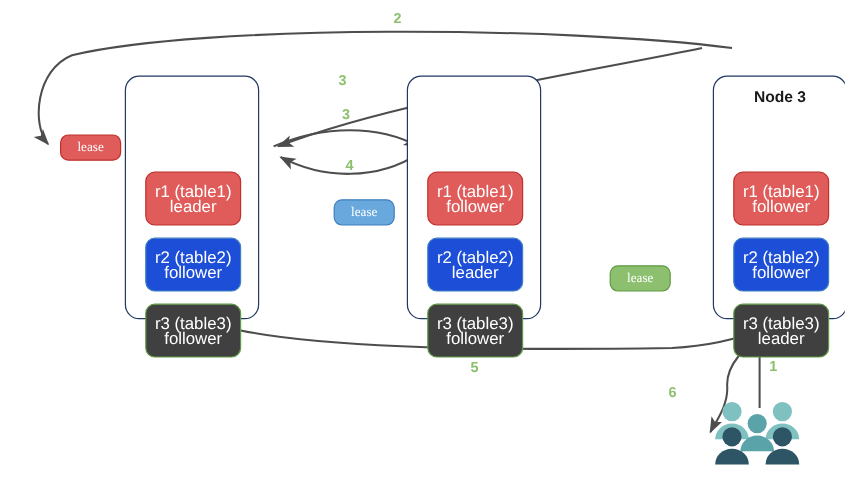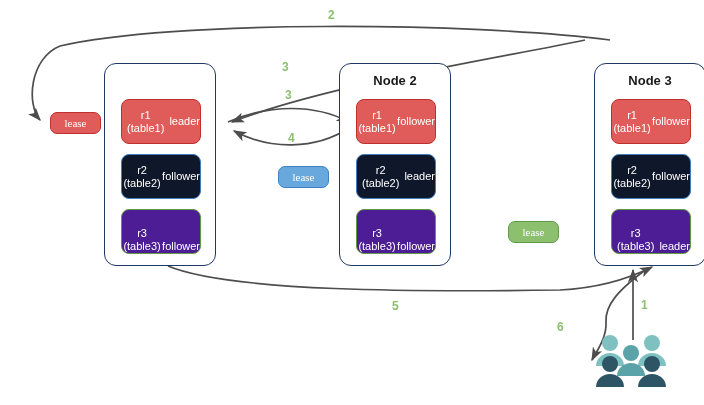--- a/index.html
+++ b/index.html
@@ -17,28 +17,29 @@
   .node-title{
     position:absolute;left:0;right:0;top:9px;
     text-align:center;
     font-size:13px;font-weight:bold;color:#1a1a1a;
     font-family:"Liberation Sans",sans-serif;
   }
   .replica{
     position:absolute;
     border-radius:8px;
     box-sizing:border-box;
-    display:flex;flex-direction:row;align-items:center;justify-content:center;
-    color:#ffffff;font-size:11px;line-height:13px;text-align:center;
+    display:flex;flex-direction:column;align-items:center;justify-content:center;
+    color:#ffffff;font-size:14px;line-height:13px;text-align:center;
     font-family:"Liberation Sans",sans-serif;
+    margin-top:44px;
   }
   .replica span{display:block;}
   .r-red{background:#e05c5a;border:1.4px solid #c0302c;}
-  .r-blue{background:#0f172a;border:1.4px solid #3f7fc0;}
-  .r-green{background:#4c1d95;border:1.4px solid #5f9a45;align-items:flex-end;}
+  .r-blue{background:#1d4ed8;border:1.4px solid #3f7fc0;}
+  .r-green{background:#404040;border:1.4px solid #5f9a45;}
 
   .lease{
     position:absolute;
     border-radius:7px;
     box-sizing:border-box;
     display:flex;align-items:center;justify-content:center;
     color:#ffffff;font-size:11px;
     font-family:Liberation Serif, serif;
   }
   .lease.l-red{background:#e05c5a;border:1.4px solid #c0302c;}
@@ -91,21 +92,20 @@
       <span>r2 (table2)</span>
       <span>follower</span>
     </div>
     <div class="replica r-green" style="left:16px;top:145px;width:80px;height:45px;">
       <span>r3 (table3)</span>
       <span>follower</span>
     </div>
   </div>
 
   <div class="node-box" style="left:339px;top:63px;width:112px;height:203px;">
-    <div class="node-title">Node 2</div>
     <div class="replica r-red" style="left:16px;top:35px;width:80px;height:45px;">
       <span>r1 (table1)</span>
       <span>follower</span>
     </div>
     <div class="replica r-blue" style="left:16px;top:90px;width:80px;height:45px;">
       <span>r2 (table2)</span>
       <span>leader</span>
     </div>
     <div class="replica r-green" style="left:16px;top:145px;width:80px;height:45px;">
       <span>r3 (table3)</span>

